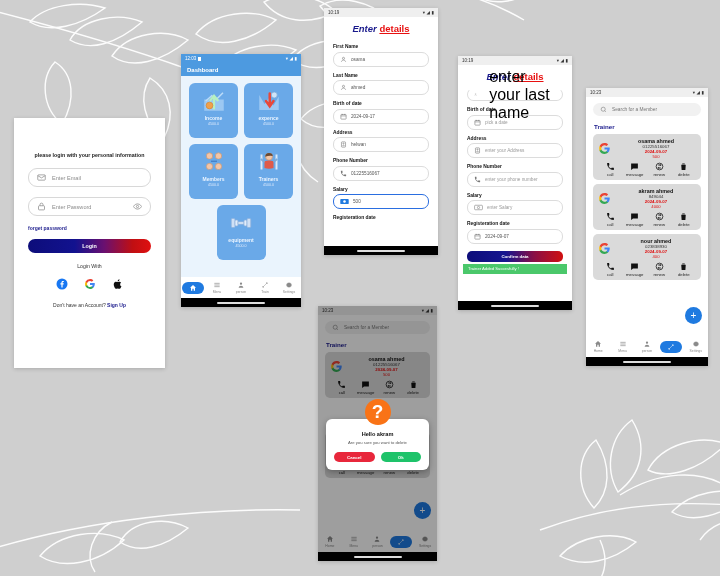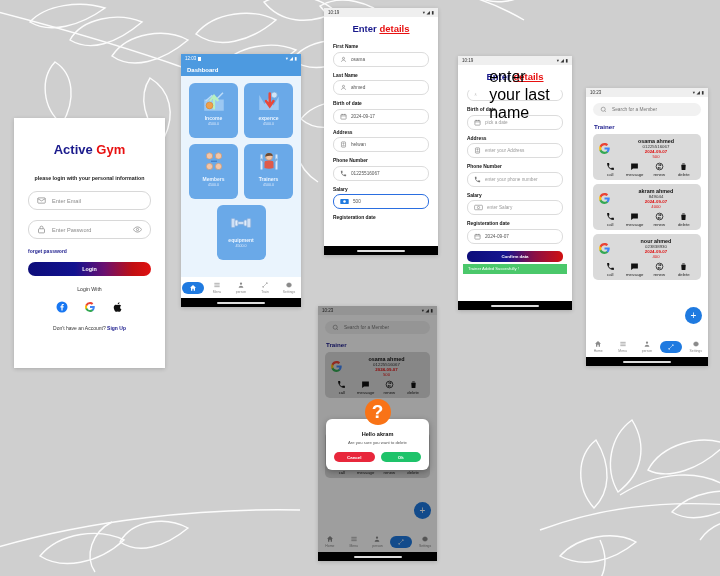--- a/index.html
+++ b/index.html
@@ -47,21 +47,21 @@
   .dcard .val{font-size:3.6px;color:#dceafc;margin-top:1px;}
   .botnav{position:absolute;bottom:9px;left:0;right:0;height:21px;background:#fff;display:flex;align-items:center;justify-content:space-around;}
   .bn{display:flex;flex-direction:column;align-items:center;gap:1px;width:20px;}
   .bn .bl{font-size:3.4px;color:#8a8a8a;}
   .bn.active .pill{background:#1f7ae0;border-radius:9px;padding:2px 7px;display:flex;align-items:center;justify-content:center;}
 
   
   #phone-form1{left:324px;top:8px;width:114px;height:247px;background:#fff;}
   #phone-form1 .statusbar{background:#efefef;color:#333;}
   .form-title{text-align:center;font-size:9.5px;font-weight:bold;margin-top:6px;}
-  .form-title .a{color:#1a1a8c;}
+  .form-title .a{color:#1a1a8c;font-style:italic;}
   .form-title .b{color:#e81010;text-decoration:underline;}
   .form-body{padding:4px 9px 0 9px;}
   .flabel{font-size:4.9px;font-weight:bold;color:#111;margin-top:6px;}
   .finput{margin-top:2.5px;height:13px;border:1px solid #dcdcdc;border-radius:7px;display:flex;align-items:center;gap:4px;padding:0 6px;background:#fff;}
   .finput.focused{border:1.2px solid #2a6ee0;}
   .finput .val{font-size:4.7px;color:#555;}
   .finput .ph{font-size:4.7px;color:#9a9a9a;}
 
   
   #phone-form2{left:458px;top:56px;width:114px;height:254px;background:#fff;}
@@ -136,23 +136,20 @@
     <path d="M594,508 C576,488 576,456 596,440 C612,466 610,492 594,508Z"></path>
     <path d="M672,512 C690,492 726,486 746,496 C722,516 692,524 672,512Z"></path>
     <path d="M560,556 C578,536 614,530 636,542 C612,562 582,568 560,556Z"></path>
     <path d="M600,540 C610,562 604,580 590,590"></path>
     <path d="M700,540 C714,520 740,516 756,524"></path>
   </g>
 </svg>
 
 <div class="phone" id="phone-login">
   <div class="login-inner">
-    <div class="login-title">
-      <span class="t1">Active </span><span class="t2">Gym</span>
-    </div>
     <div class="login-sub">please login with your personal information</div>
 
     <div class="lfield">
       <svg width="9" height="9" viewBox="0 0 24 24" fill="none" stroke="#8b8b8b" stroke-width="2">
           <rect x="2" y="5" width="20" height="14" rx="2"></rect>
           <path d="M2 7l10 6 10-6"></path>
         </svg>
       <span class="ph">Enter Email</span>
     </div>
 

